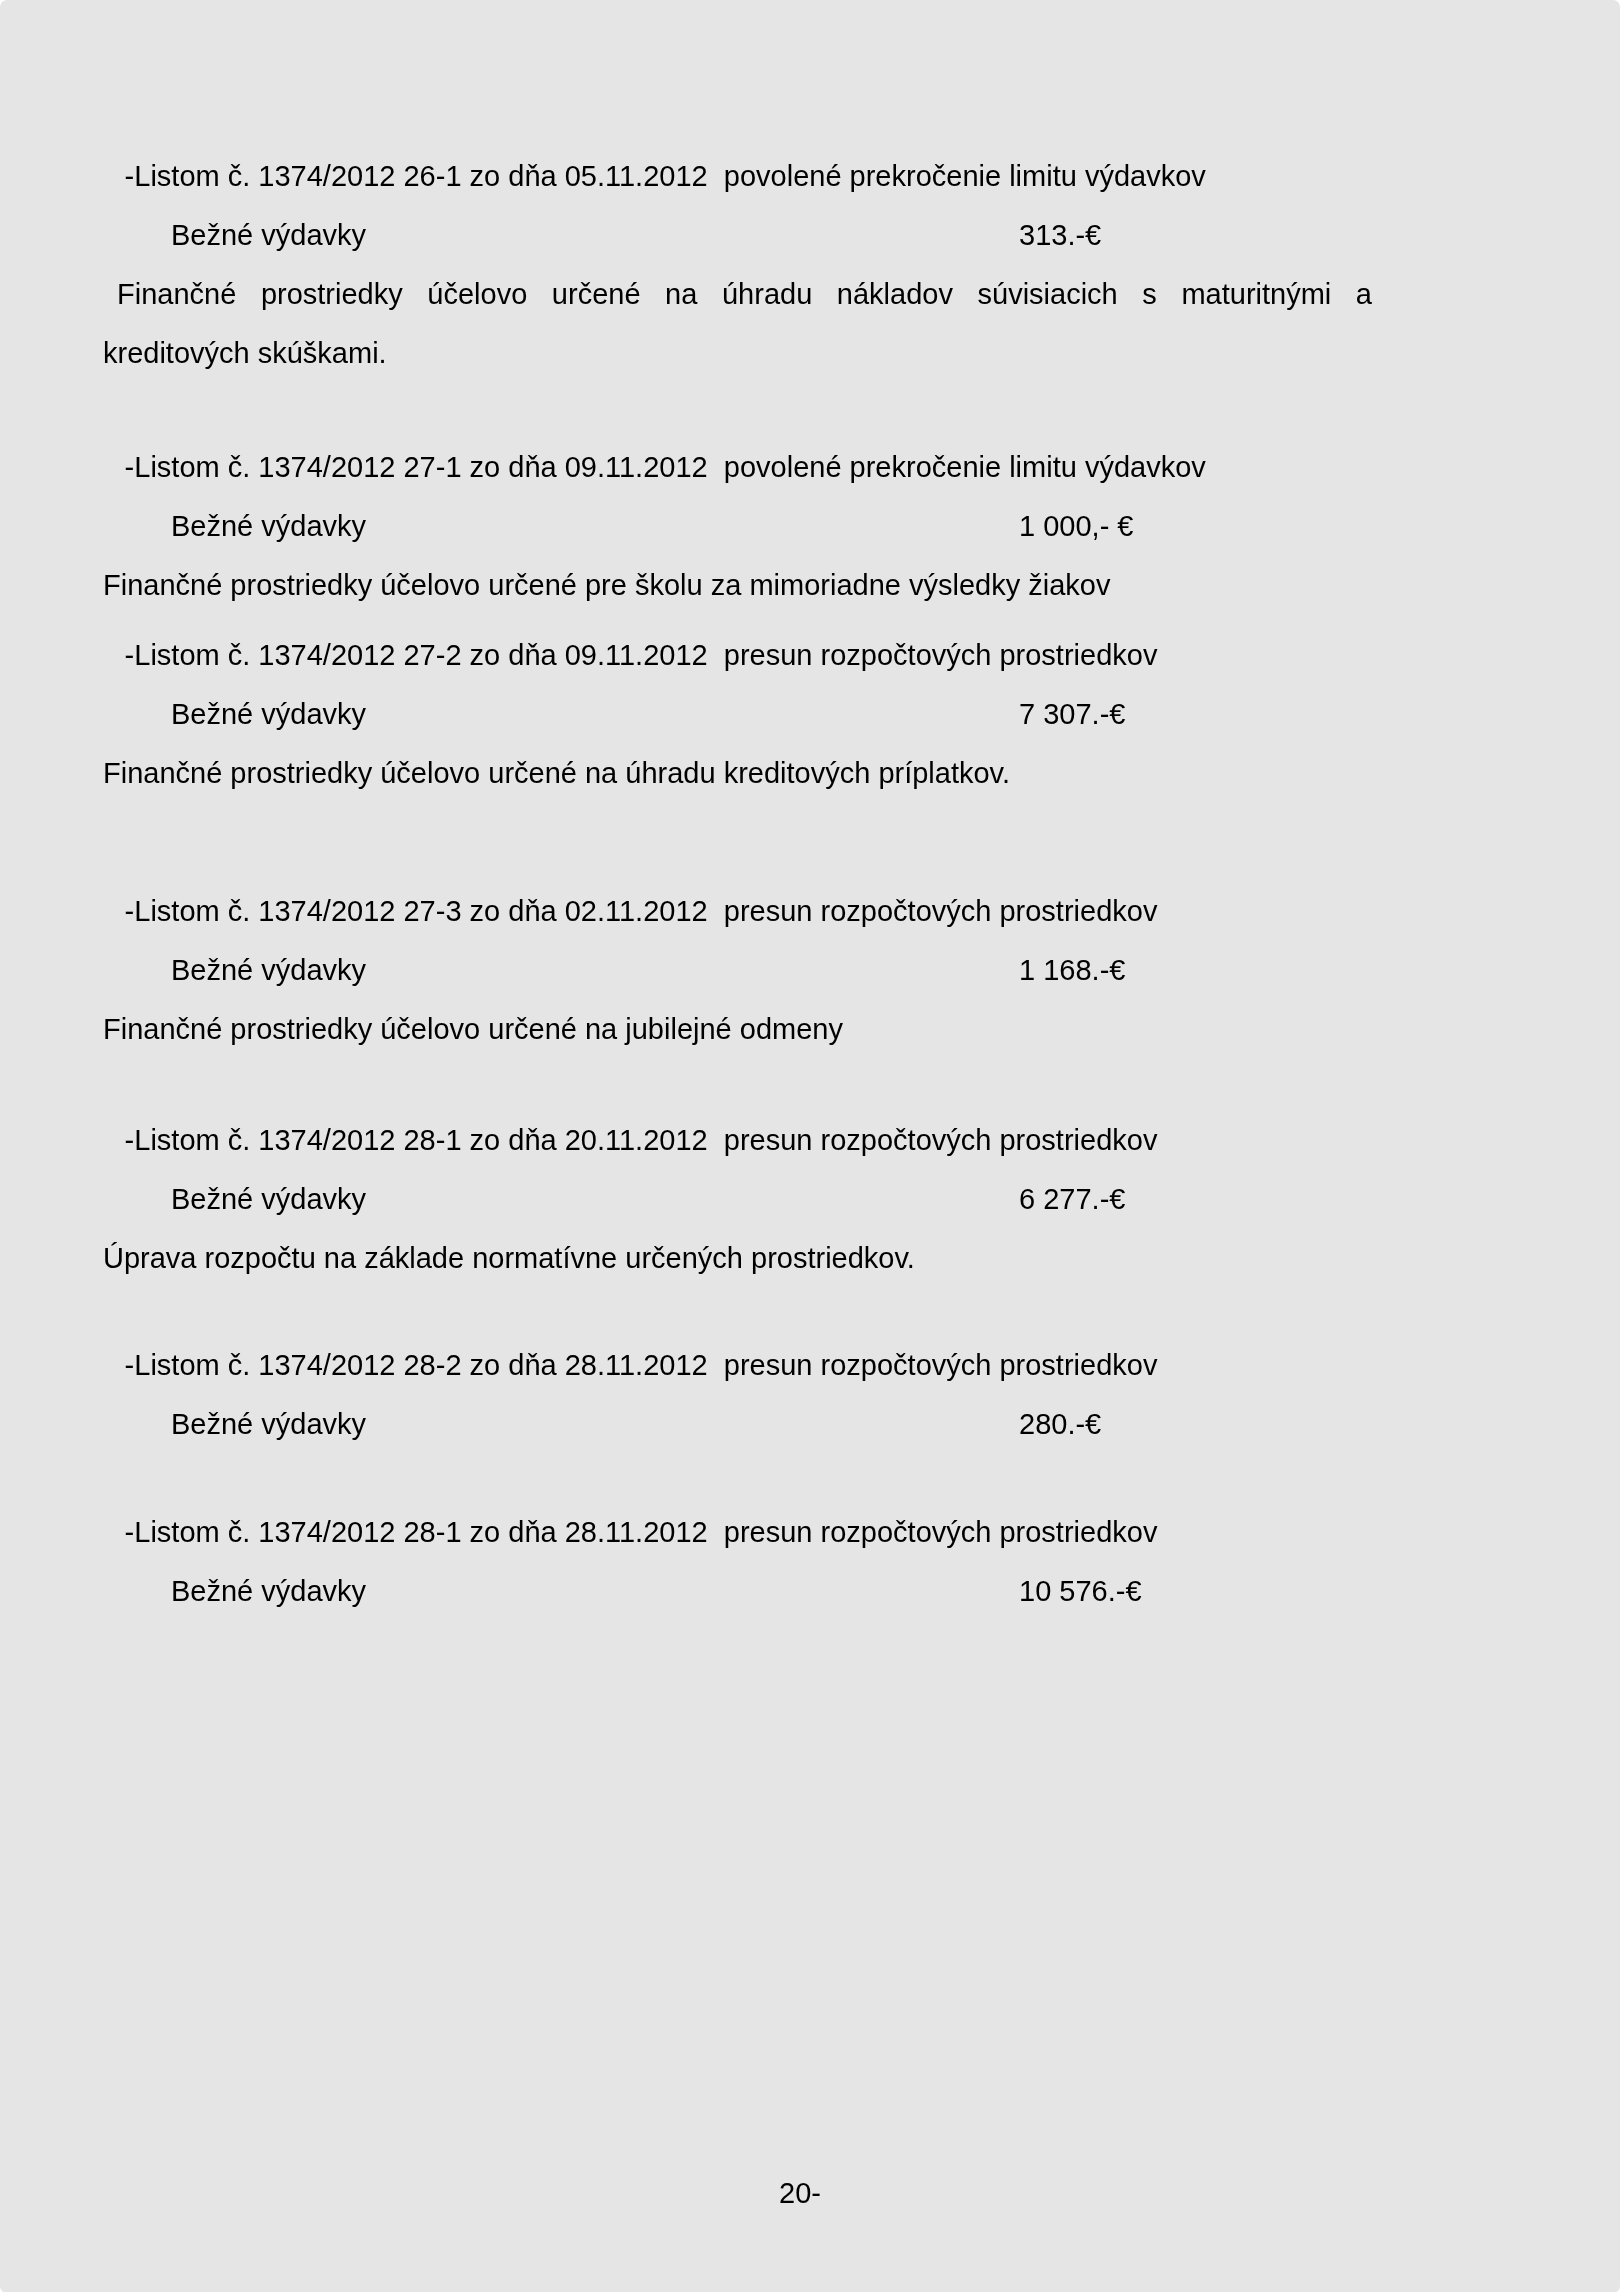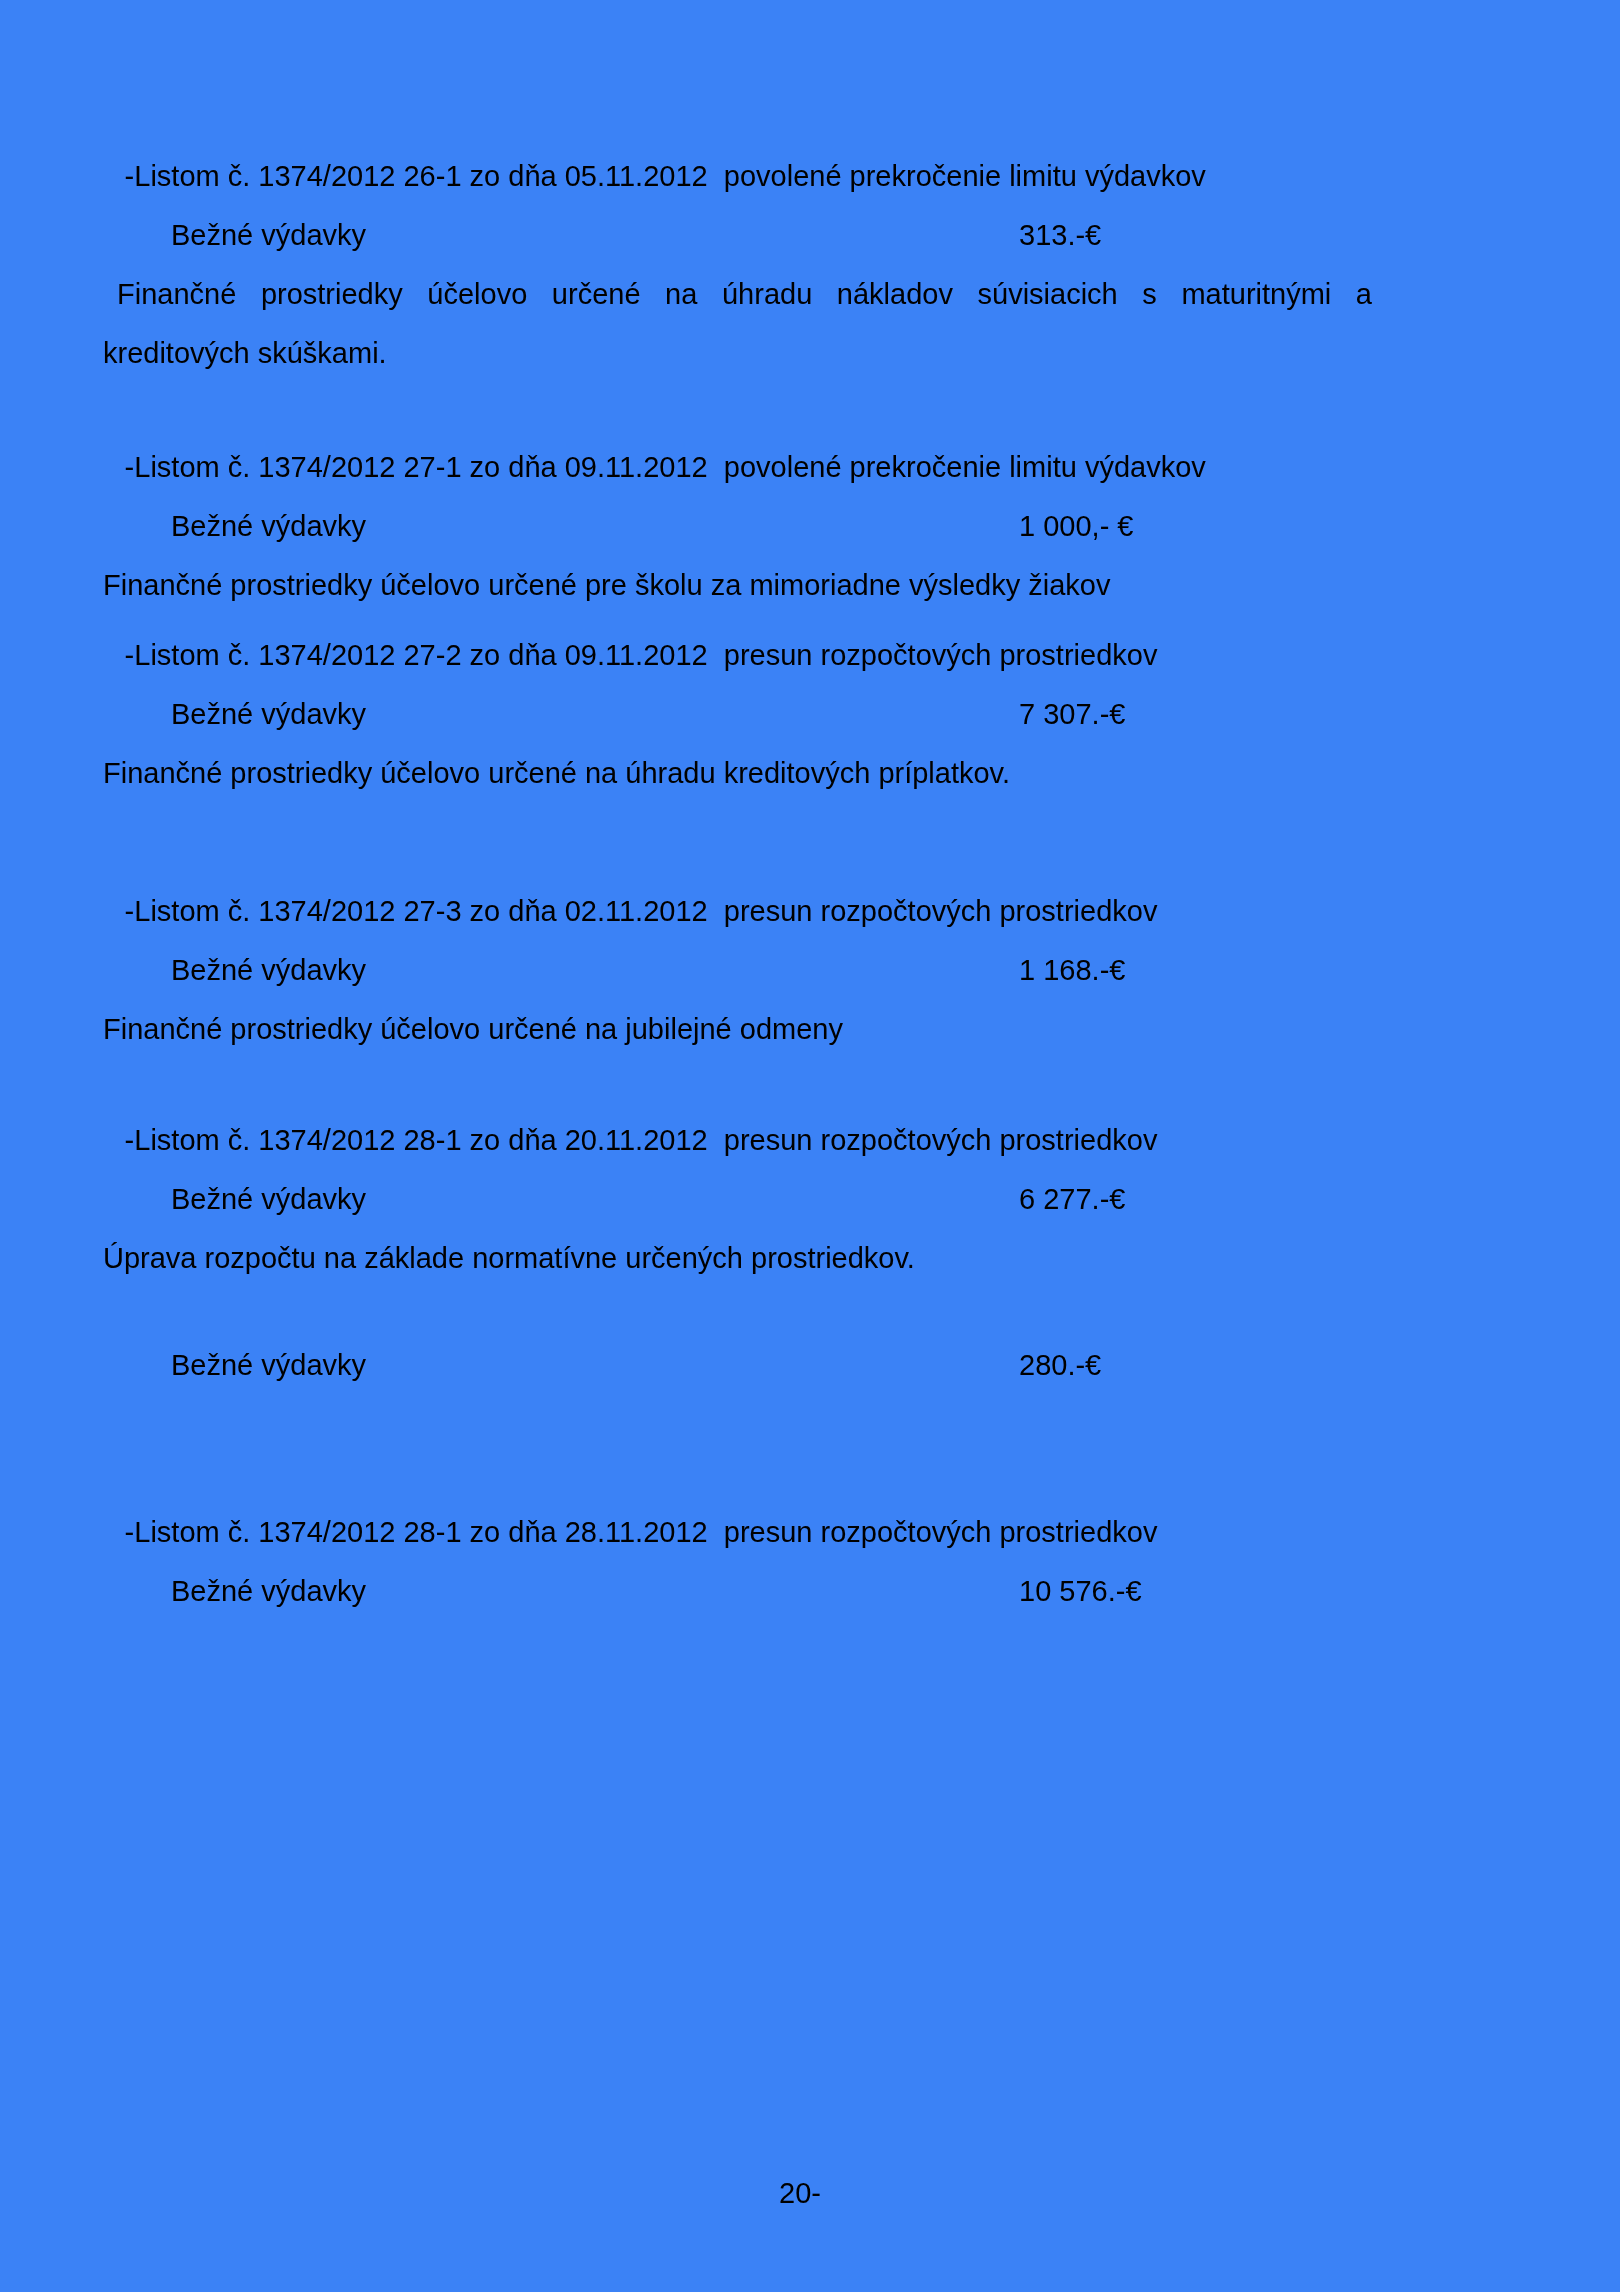--- a/index.html
+++ b/index.html
@@ -4,26 +4,27 @@
 <style>
   html, body {
     margin: 0;
     padding: 0;
     background: #ffffff;
   }
   .page {
     position: relative;
     width: 1620px;
     height: 2293px;
-    background: #3b82f6;
+    background: #e5e5e5;
     color: #000000;
     font-family: "Liberation Sans", sans-serif;
     font-size: 29px;
     line-height: 59px;
     overflow: hidden;
+    border-radius: 7px;
   }
   .content {
     position: absolute;
     left: 103px;
     width: 1269px;
     top: 0;
   }
   .entry {
     position: absolute;
     left: 0;
@@ -119,20 +120,21 @@
     <div class="entry b4">
       <div class="entry-title">-Listom č. 1374/2012 28-1 zo dňa 20.11.2012  presun rozpočtových prostriedkov</div>
       <div class="value-line">
         <span class="expense-label">Bežné výdavky</span>
         <span class="expense-amount">6 277.-€</span>
       </div>
       <div class="desc-line">Úprava rozpočtu na základe normatívne určených prostriedkov.</div>
     </div>
 
     <div class="entry b5">
+      <div class="entry-title">-Listom č. 1374/2012 28-2 zo dňa 28.11.2012  presun rozpočtových prostriedkov</div>
       <div class="value-line">
         <span class="expense-label">Bežné výdavky</span>
         <span class="expense-amount">280.-€</span>
       </div>
     </div>
 
     <div class="entry b6">
       <div class="entry-title">-Listom č. 1374/2012 28-1 zo dňa 28.11.2012  presun rozpočtových prostriedkov</div>
       <div class="value-line">
         <span class="expense-label">Bežné výdavky</span>

